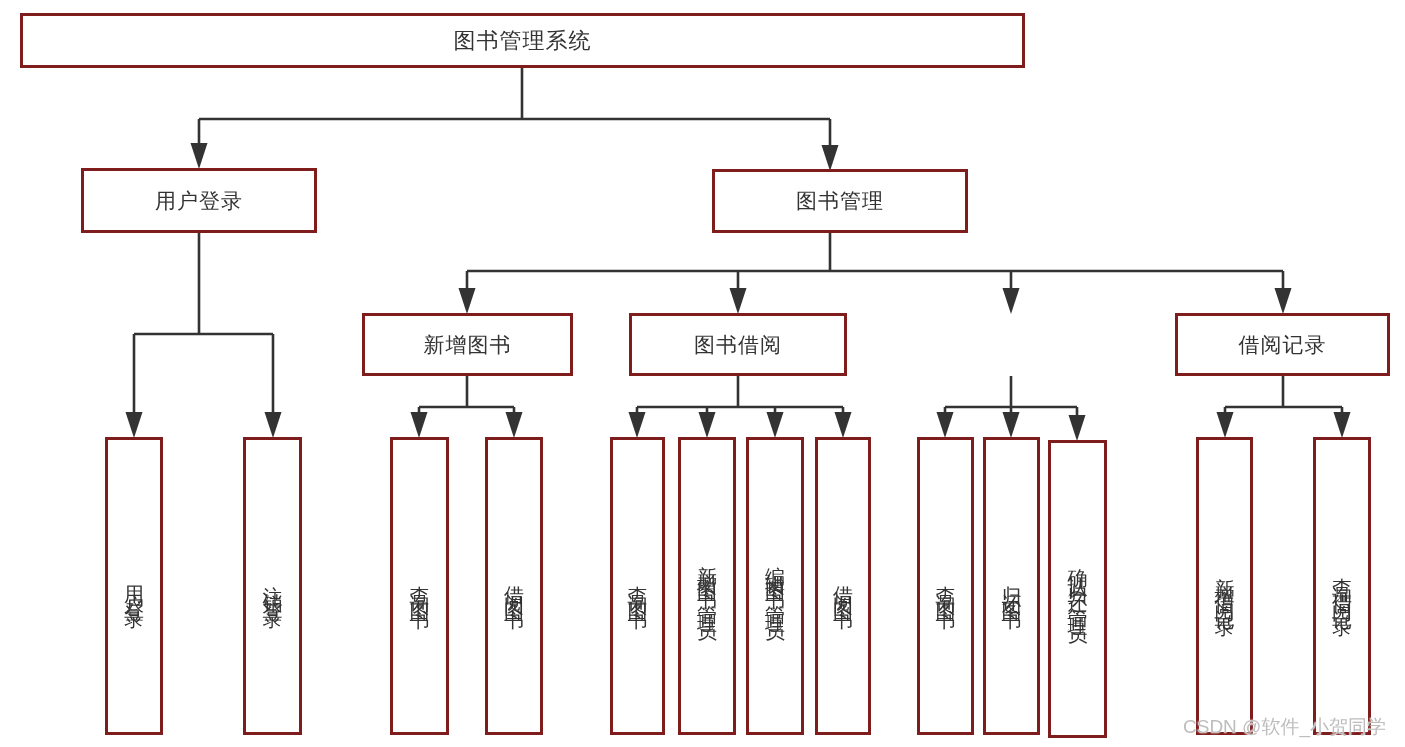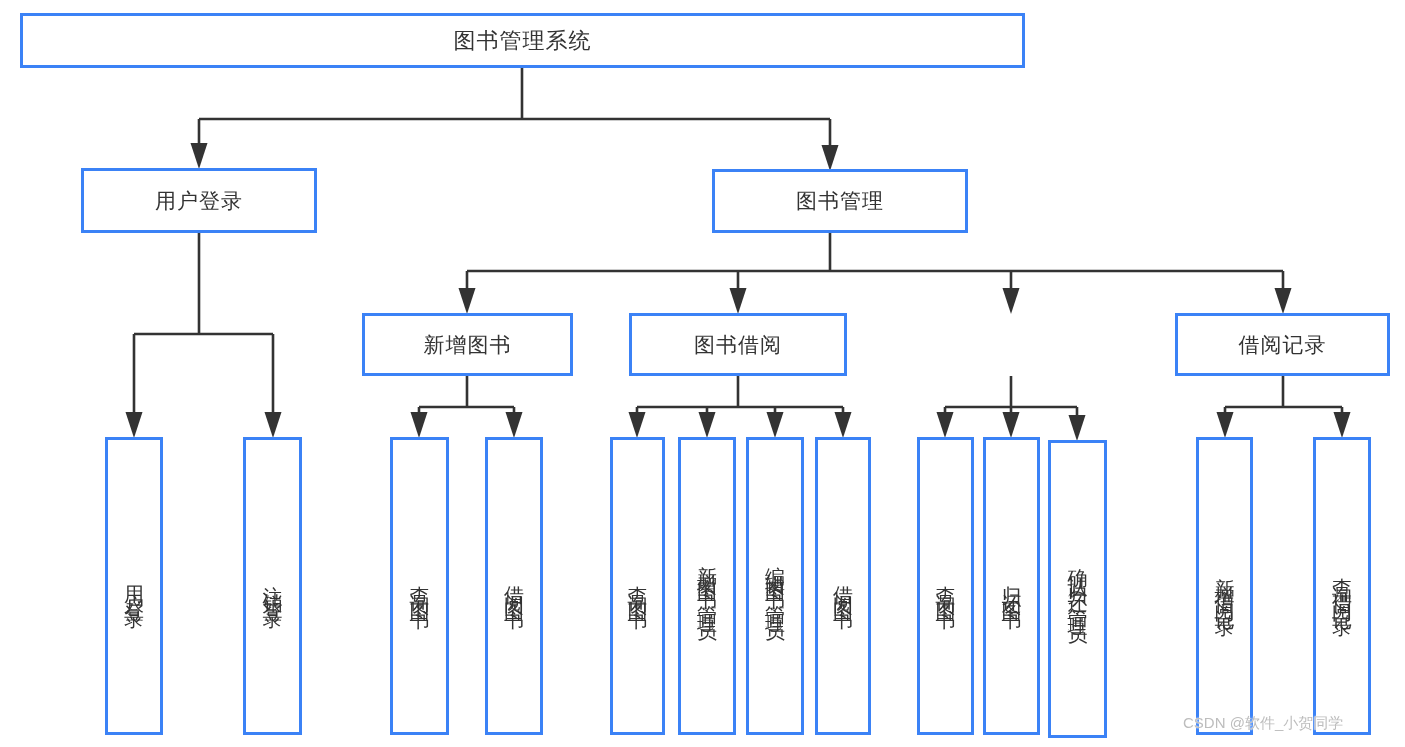--- a/index.html
+++ b/index.html
@@ -7,39 +7,39 @@
     position:relative;
     width:1405px;height:747px;
     background:#ffffff;
     font-family:"Liberation Sans","DejaVu Sans",sans-serif;
     overflow:hidden;
   }
   #wires{position:absolute;left:0;top:0;width:1405px;height:747px;}
   .box{
     position:absolute;
     background:#ffffff;
-    border:3px solid #3b82f6;
+    border:3px solid #7f1d1d;
     box-sizing:border-box;
     display:flex;align-items:center;justify-content:center;
     color:#333333;
   }
   .hbox{font-size:21px;letter-spacing:1px;}
   .rootbox{font-size:22px;}
   .vbox .vtext{
     writing-mode:vertical-rl;
     text-orientation:mixed;
     font-size:20px;
     line-height:1.05;
     letter-spacing:8px;
     white-space:nowrap;
   }
   .watermark{
     position:absolute;
     left:1183px;top:714px;
-    font-size:15px;
+    font-size:19px;
     color:#bdbdbd;
     text-shadow:0 0 2px #ffffff,0 0 1px #ffffff;
     white-space:nowrap;
   }
   path.wire{stroke:#333333;stroke-width:2.6;fill:none;}
   polygon.arrow{fill:#333333;stroke:none;}
 </style>
 </head>
 <body>
 

